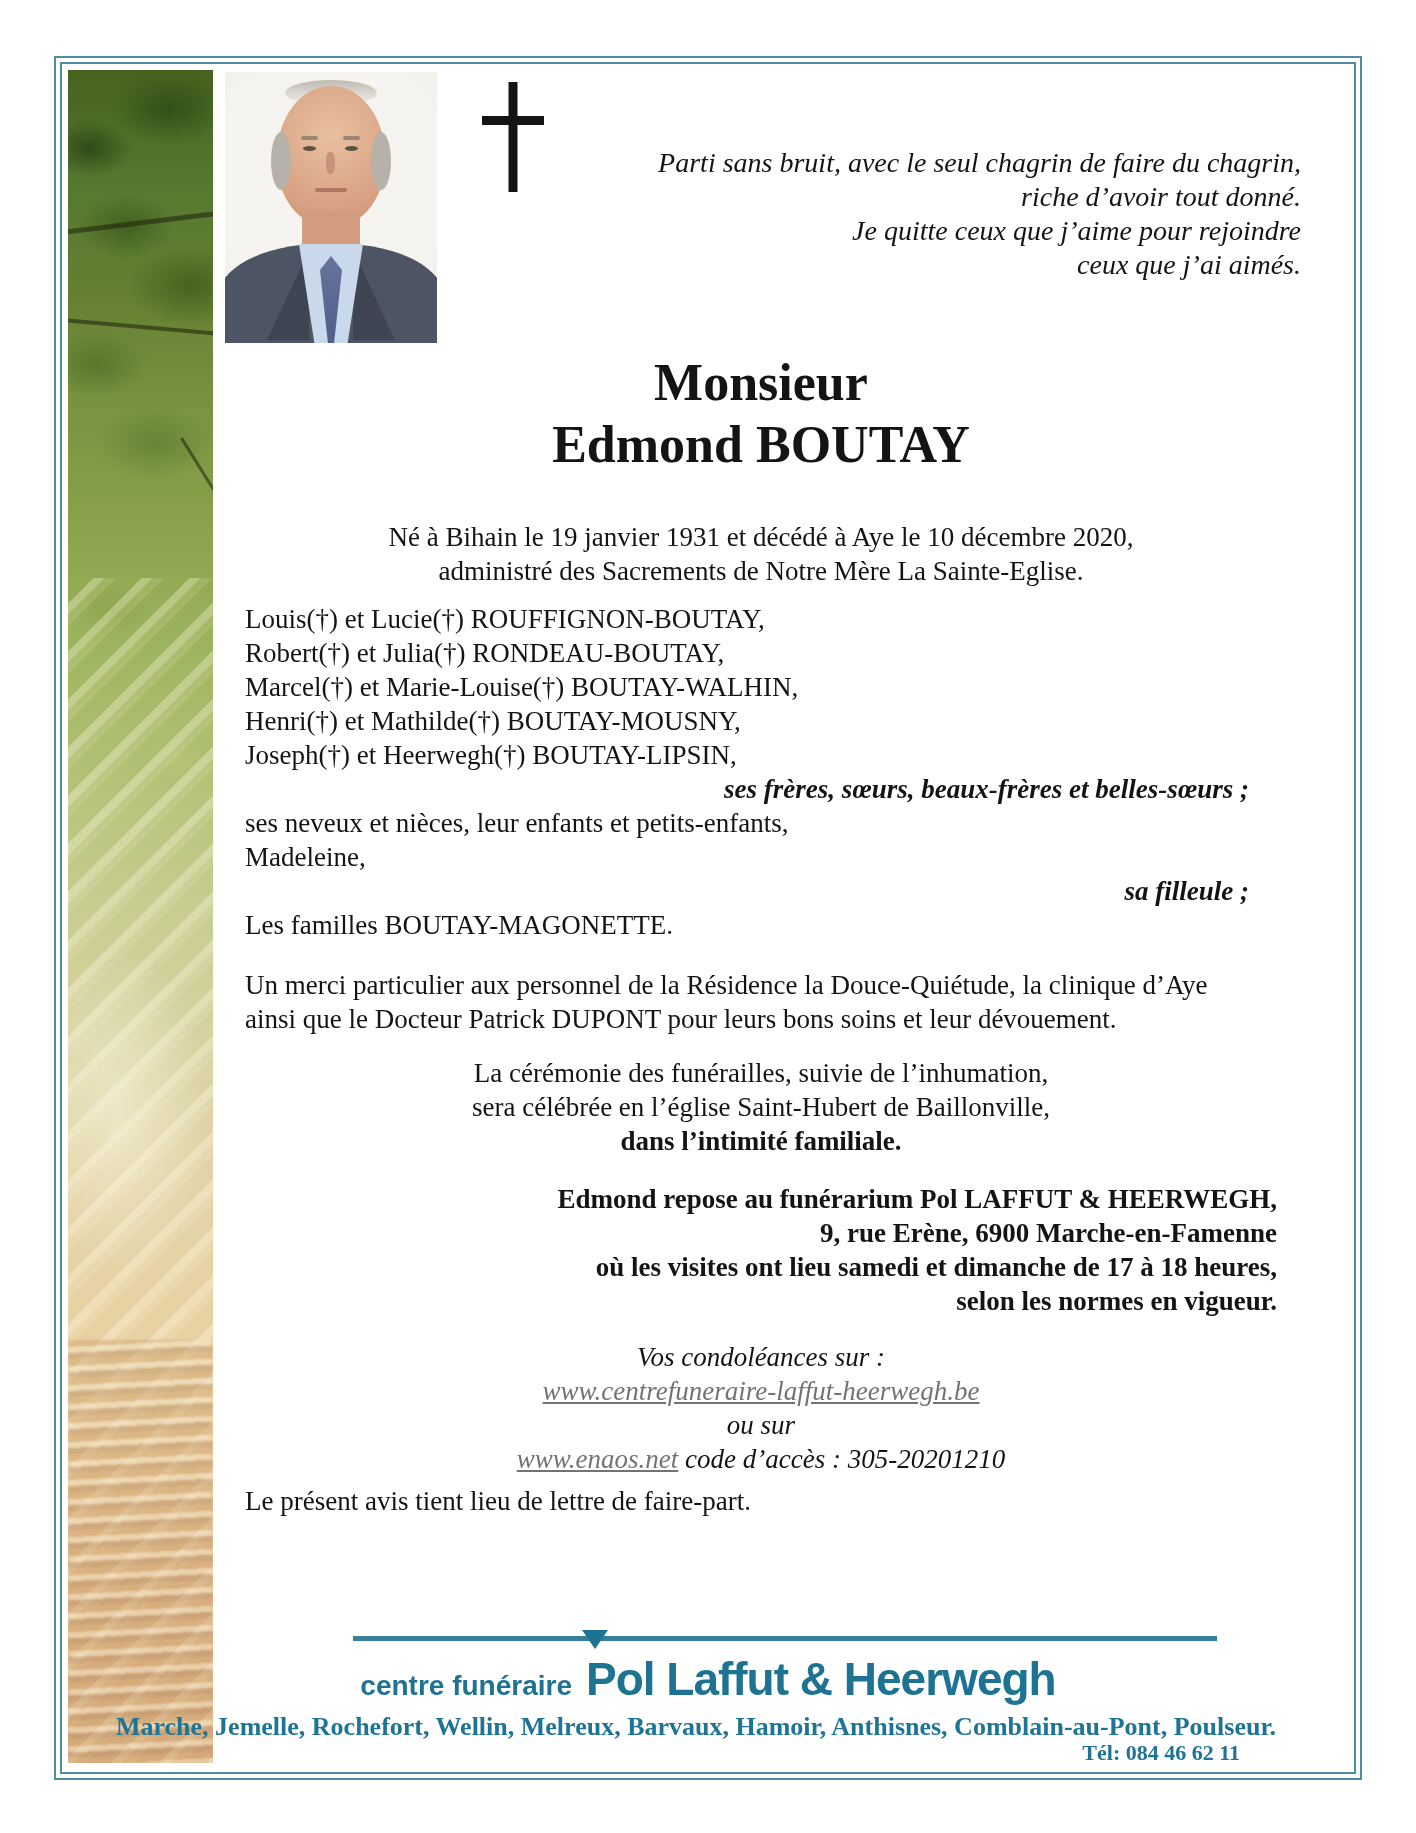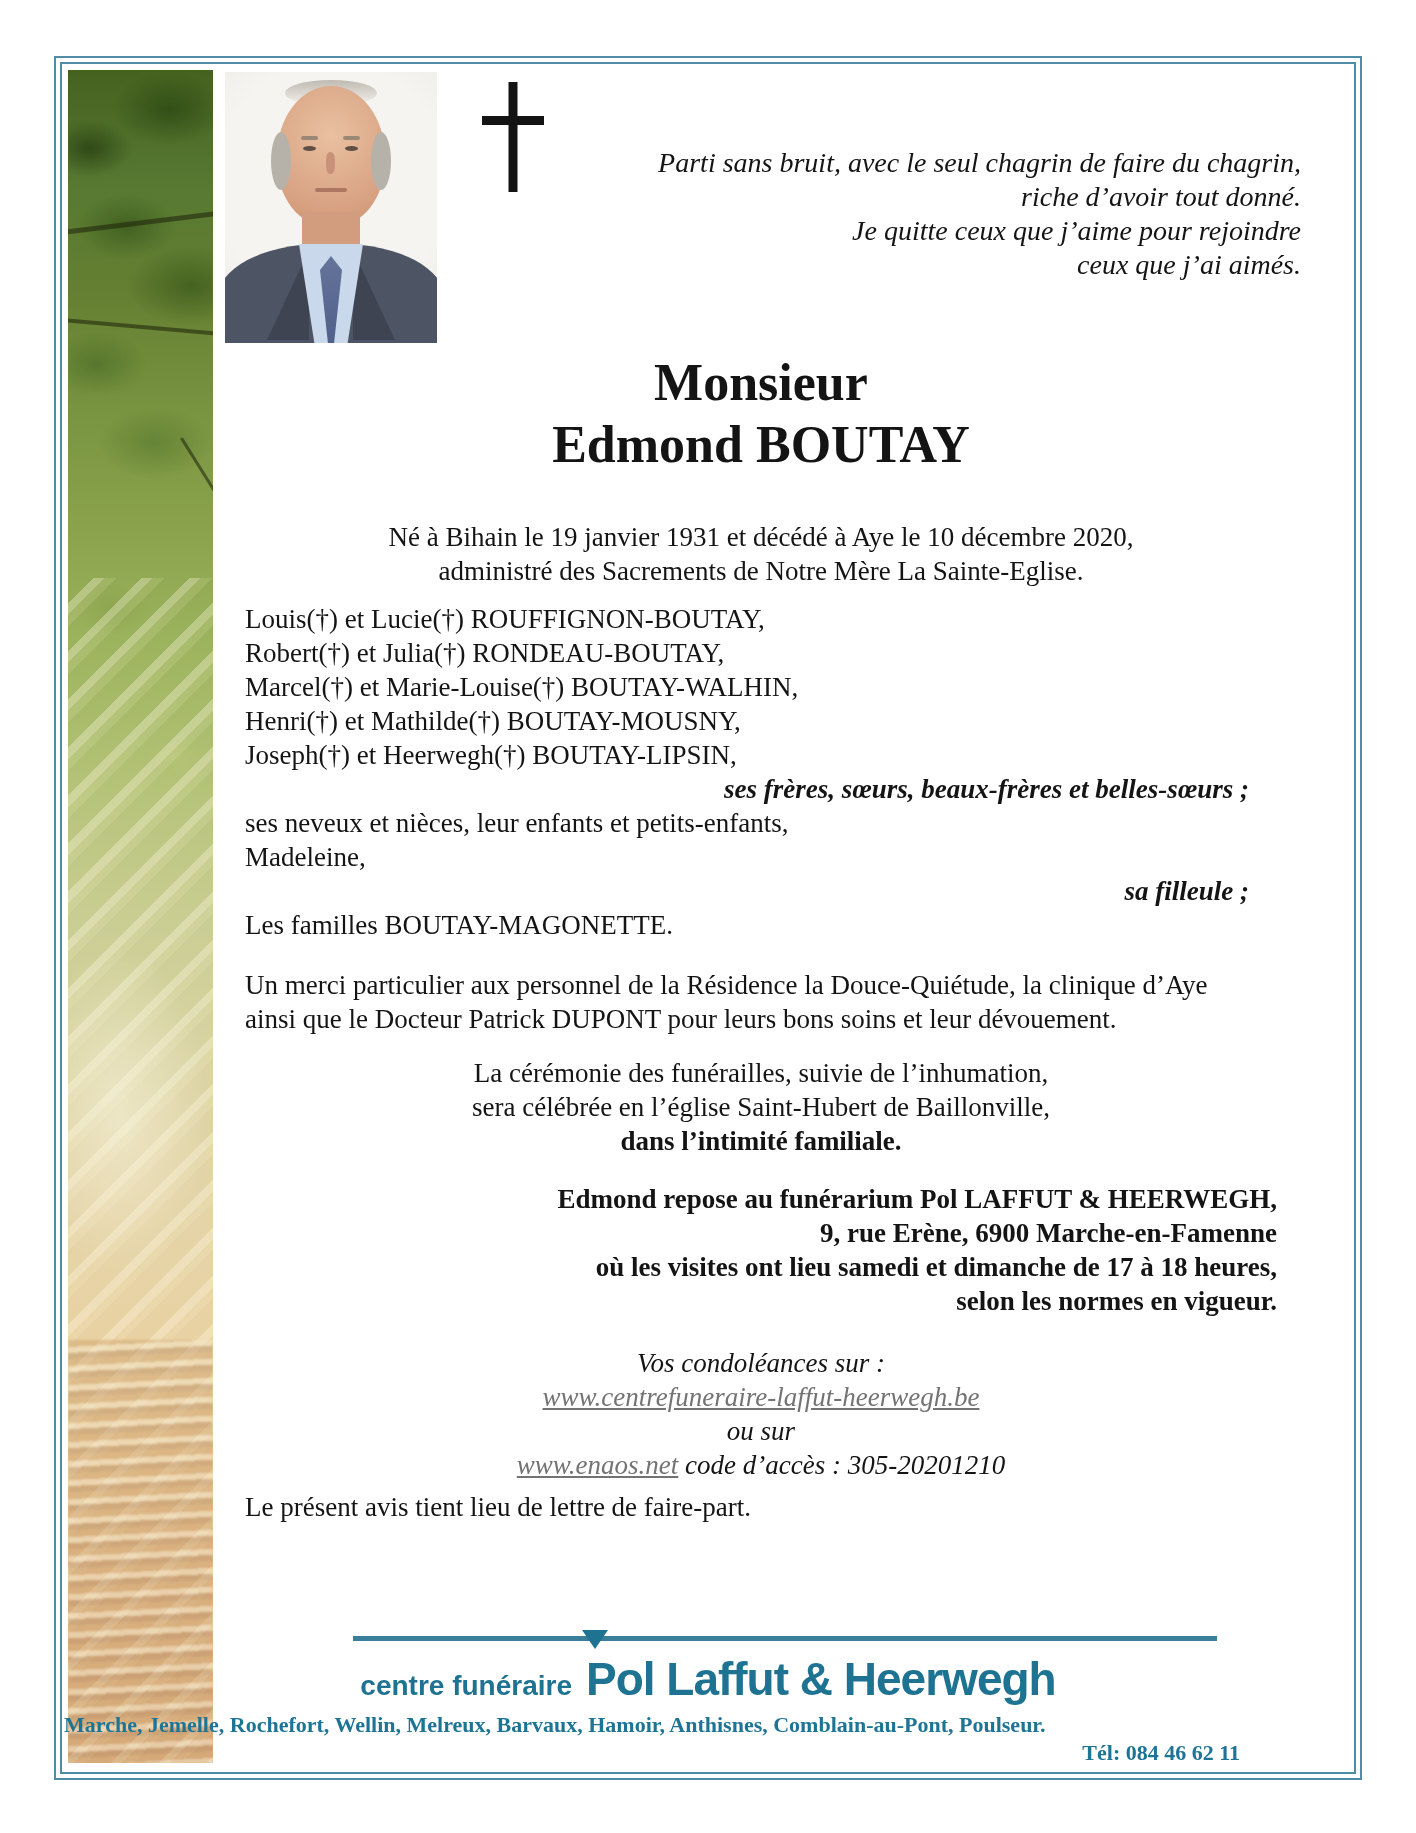--- a/index.html
+++ b/index.html
@@ -107,38 +107,38 @@
   }
   .content{position:absolute;left:245px;top:352px;width:1032px;font-size:27px;line-height:34px;}
   .title{text-align:center;font-weight:bold;font-size:52px;line-height:62px;}
   .intro{margin-top:44px;text-align:center;}
   .announce{margin-top:16px;}
   .family{margin-top:14px;}
   .rel-right{font-weight:bold;font-style:italic;text-align:right;padding-right:28px;}
   .thanks{margin-top:26px;}
   .ceremony{margin-top:20px;text-align:center;}
   .repose{margin-top:24px;text-align:right;font-weight:bold;}
-  .condo{margin-top:28px;text-align:center;font-style:italic;}
+  .condo{margin-top:22px;text-align:center;font-style:italic;}
   .condo a{color:#737373;text-decoration:underline;}
   .notice{margin-top:8px;}
   .bold{font-weight:bold;}
   
   .footer-rule{position:absolute;left:353px;top:1636px;width:864px;height:5px;background:#3a7f9a;}
   .brand{position:absolute;left:60px;top:1652px;width:1296px;text-align:center;
          font-family:"Liberation Sans", sans-serif;color:#1d7391;}
   .brand-row{display:inline-flex;align-items:baseline;gap:14px;}
   .brand-small{font-size:28px;font-weight:600;}
   .brand-large{position:relative;font-size:46px;font-weight:bold;letter-spacing:-1px;}
   .brand-tri{
     position:absolute;left:-4px;top:-22px;width:0;height:0;
     border-left:13px solid transparent;border-right:13px solid transparent;
     border-top:19px solid #1d7391;
   }
-  .cities{position:absolute;left:64px;top:1712px;width:1296px;
-          font-weight:bold;font-size:22px;color:#1e7495;}
+  .cities{position:absolute;left:48px;top:1712px;width:1296px;text-align:center;
+          font-weight:bold;font-size:26px;color:#1e7495;}
   .phone{position:absolute;left:60px;top:1740px;width:1172px;text-align:right;
          font-weight:bold;font-size:22px;color:#1e7495;margin-left:8px;}
 </style>
 </head>
 <body>
 
 <div class="sheet">
 
   <div class="frame"></div>
 

